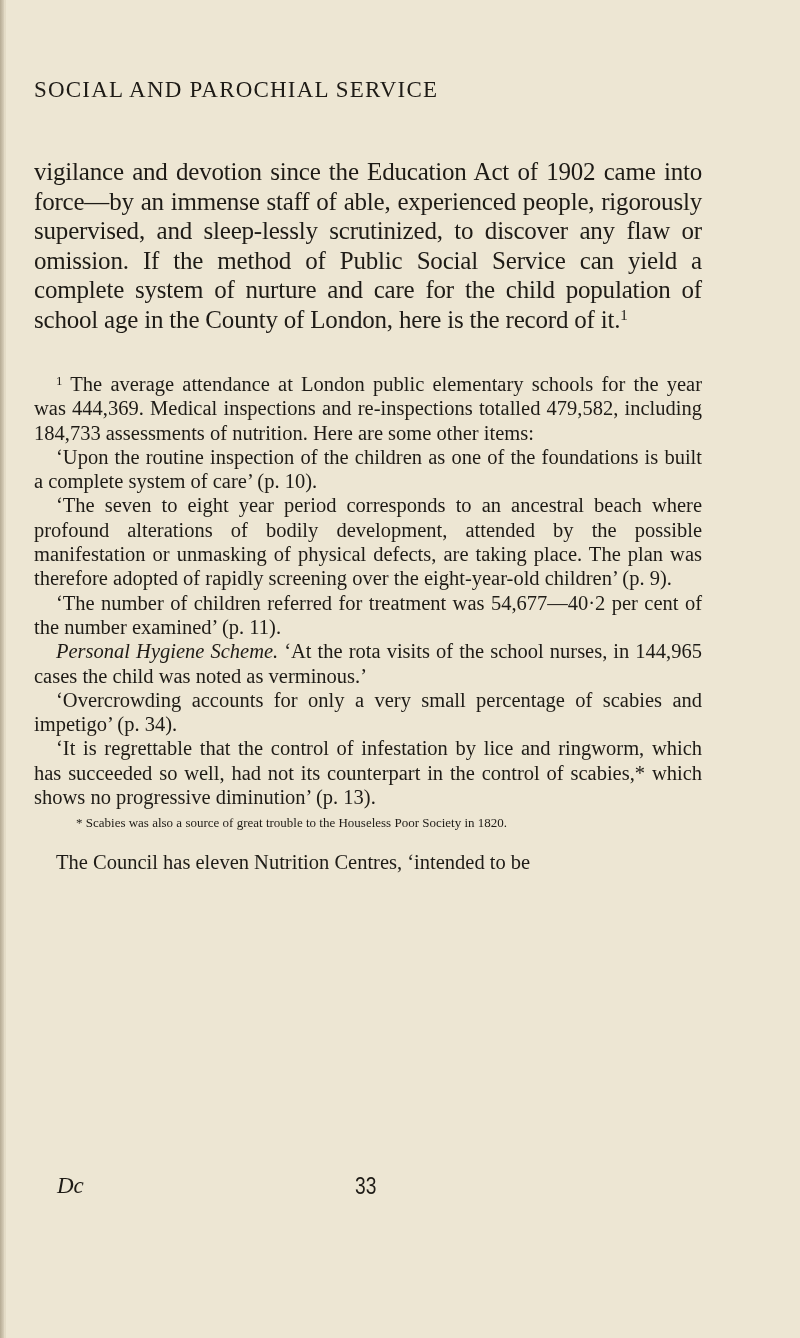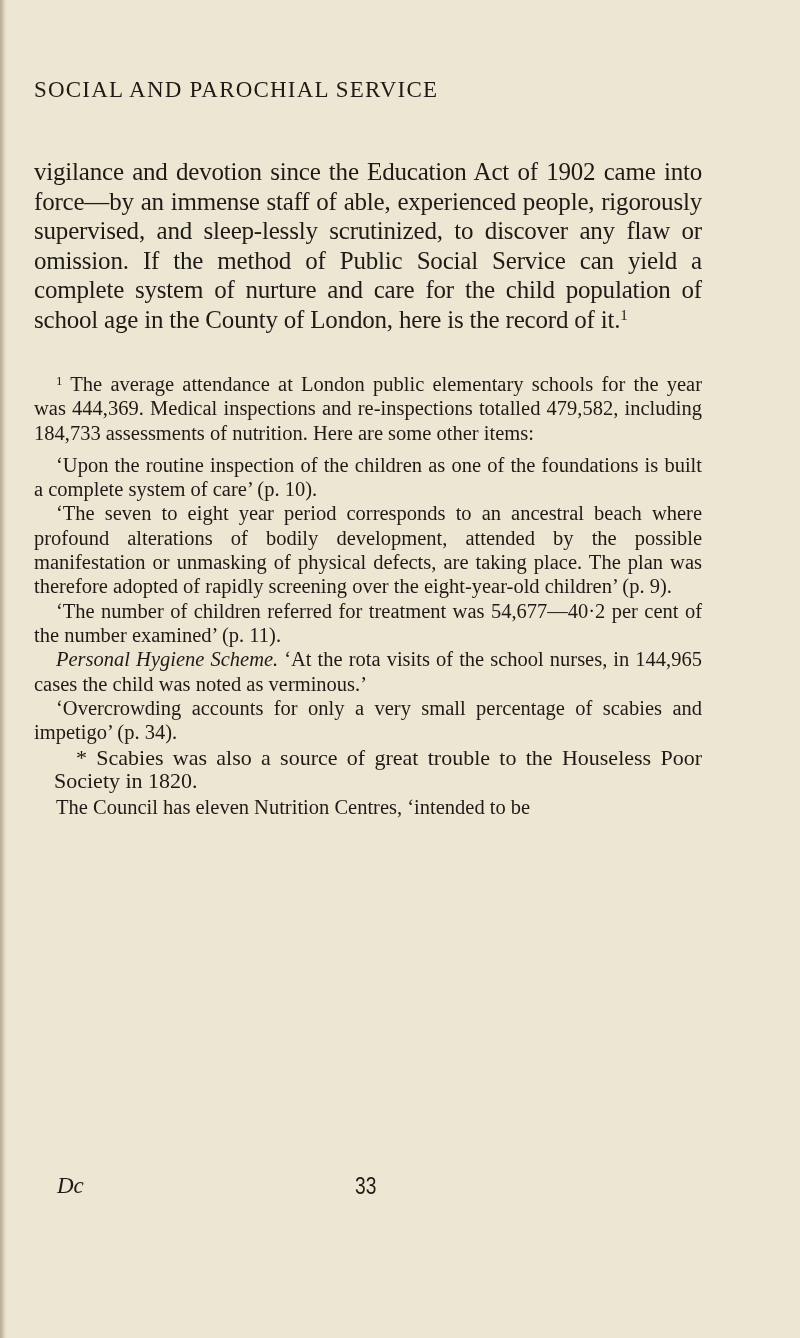--- a/index.html
+++ b/index.html
@@ -59,29 +59,29 @@
       width: 668px;
       font-size: 20.5px;
       line-height: 24.3px;
       text-align: justify;
     }
     .notes p {
       margin: 0;
       text-indent: 22px;
     }
     .notes p.first {
-      margin-bottom: 8px;
+      margin-bottom: 0;
     }
     .notes p.subnote {
-      font-size: 22px;
+      font-size: 13px;
       line-height: 23px;
       padding-left: 20px;
       text-indent: 22px;
       margin-top: 2px;
-      margin-bottom: 3px;
+      margin-bottom: 16px;
     }
     .notes em {
     }
     .fn-mark {
       font-size: 13px;
       vertical-align: 6px;
       line-height: 0;
     }
     .signature {
       position: absolute;
@@ -112,18 +112,19 @@
   <span>vigilance and devotion since the Education Act of 1902 came into force—by an immense staff of able, experienced people, rigorously supervised, and sleep-lessly scrutinized, to discover any flaw or omission. If the method of Public Social Service can yield a complete system of nurture and care for the child population of school age in the County of London, here is the record of it.</span><span class="fn-sup">1</span>
 </div>
 
 <div class="notes">
   <p class="first"><span class="fn-mark">1</span> <span>The average attendance at London public elementary schools for the year was 444,369. Medical inspections and re-inspections totalled 479,582, including 184,733 assessments of nutrition. Here are some other items:</span></p>
   <p>‘Upon the routine inspection of the children as one of the foundations is built a complete system of care’ (p. 10).</p>
   <p>‘The seven to eight year period corresponds to an ancestral beach where profound alterations of bodily development, attended by the possible manifestation or unmasking of physical defects, are taking place. The plan was therefore adopted of rapidly screening over the eight-year-old children’ (p. 9).</p>
   <p>‘The number of children referred for treatment was 54,677—40·2 per cent of the number examined’ (p. 11).</p>
   <p><em>Personal Hygiene Scheme.</em><span> ‘At the rota visits of the school nurses, in 144,965 cases the child was noted as verminous.’</span></p>
   <p>‘Overcrowding accounts for only a very small percentage of scabies and impetigo’ (p. 34).</p>
+  <p><span>‘It is regrettable that the control of infestation by lice and ringworm, which has succeeded so well, had not its counterpart in the control of scabies,</span><span>*</span><span> which shows no progressive diminution’ (p. 13).</span></p>
   <p class="subnote">* Scabies was also a source of great trouble to the Houseless Poor Society in 1820.</p>
   <p>The Council has eleven Nutrition Centres, ‘intended to be</p>
 </div>
 
 <div class="signature">Dc</div>
 <div class="page-number">33</div>
 
 </body></html>

